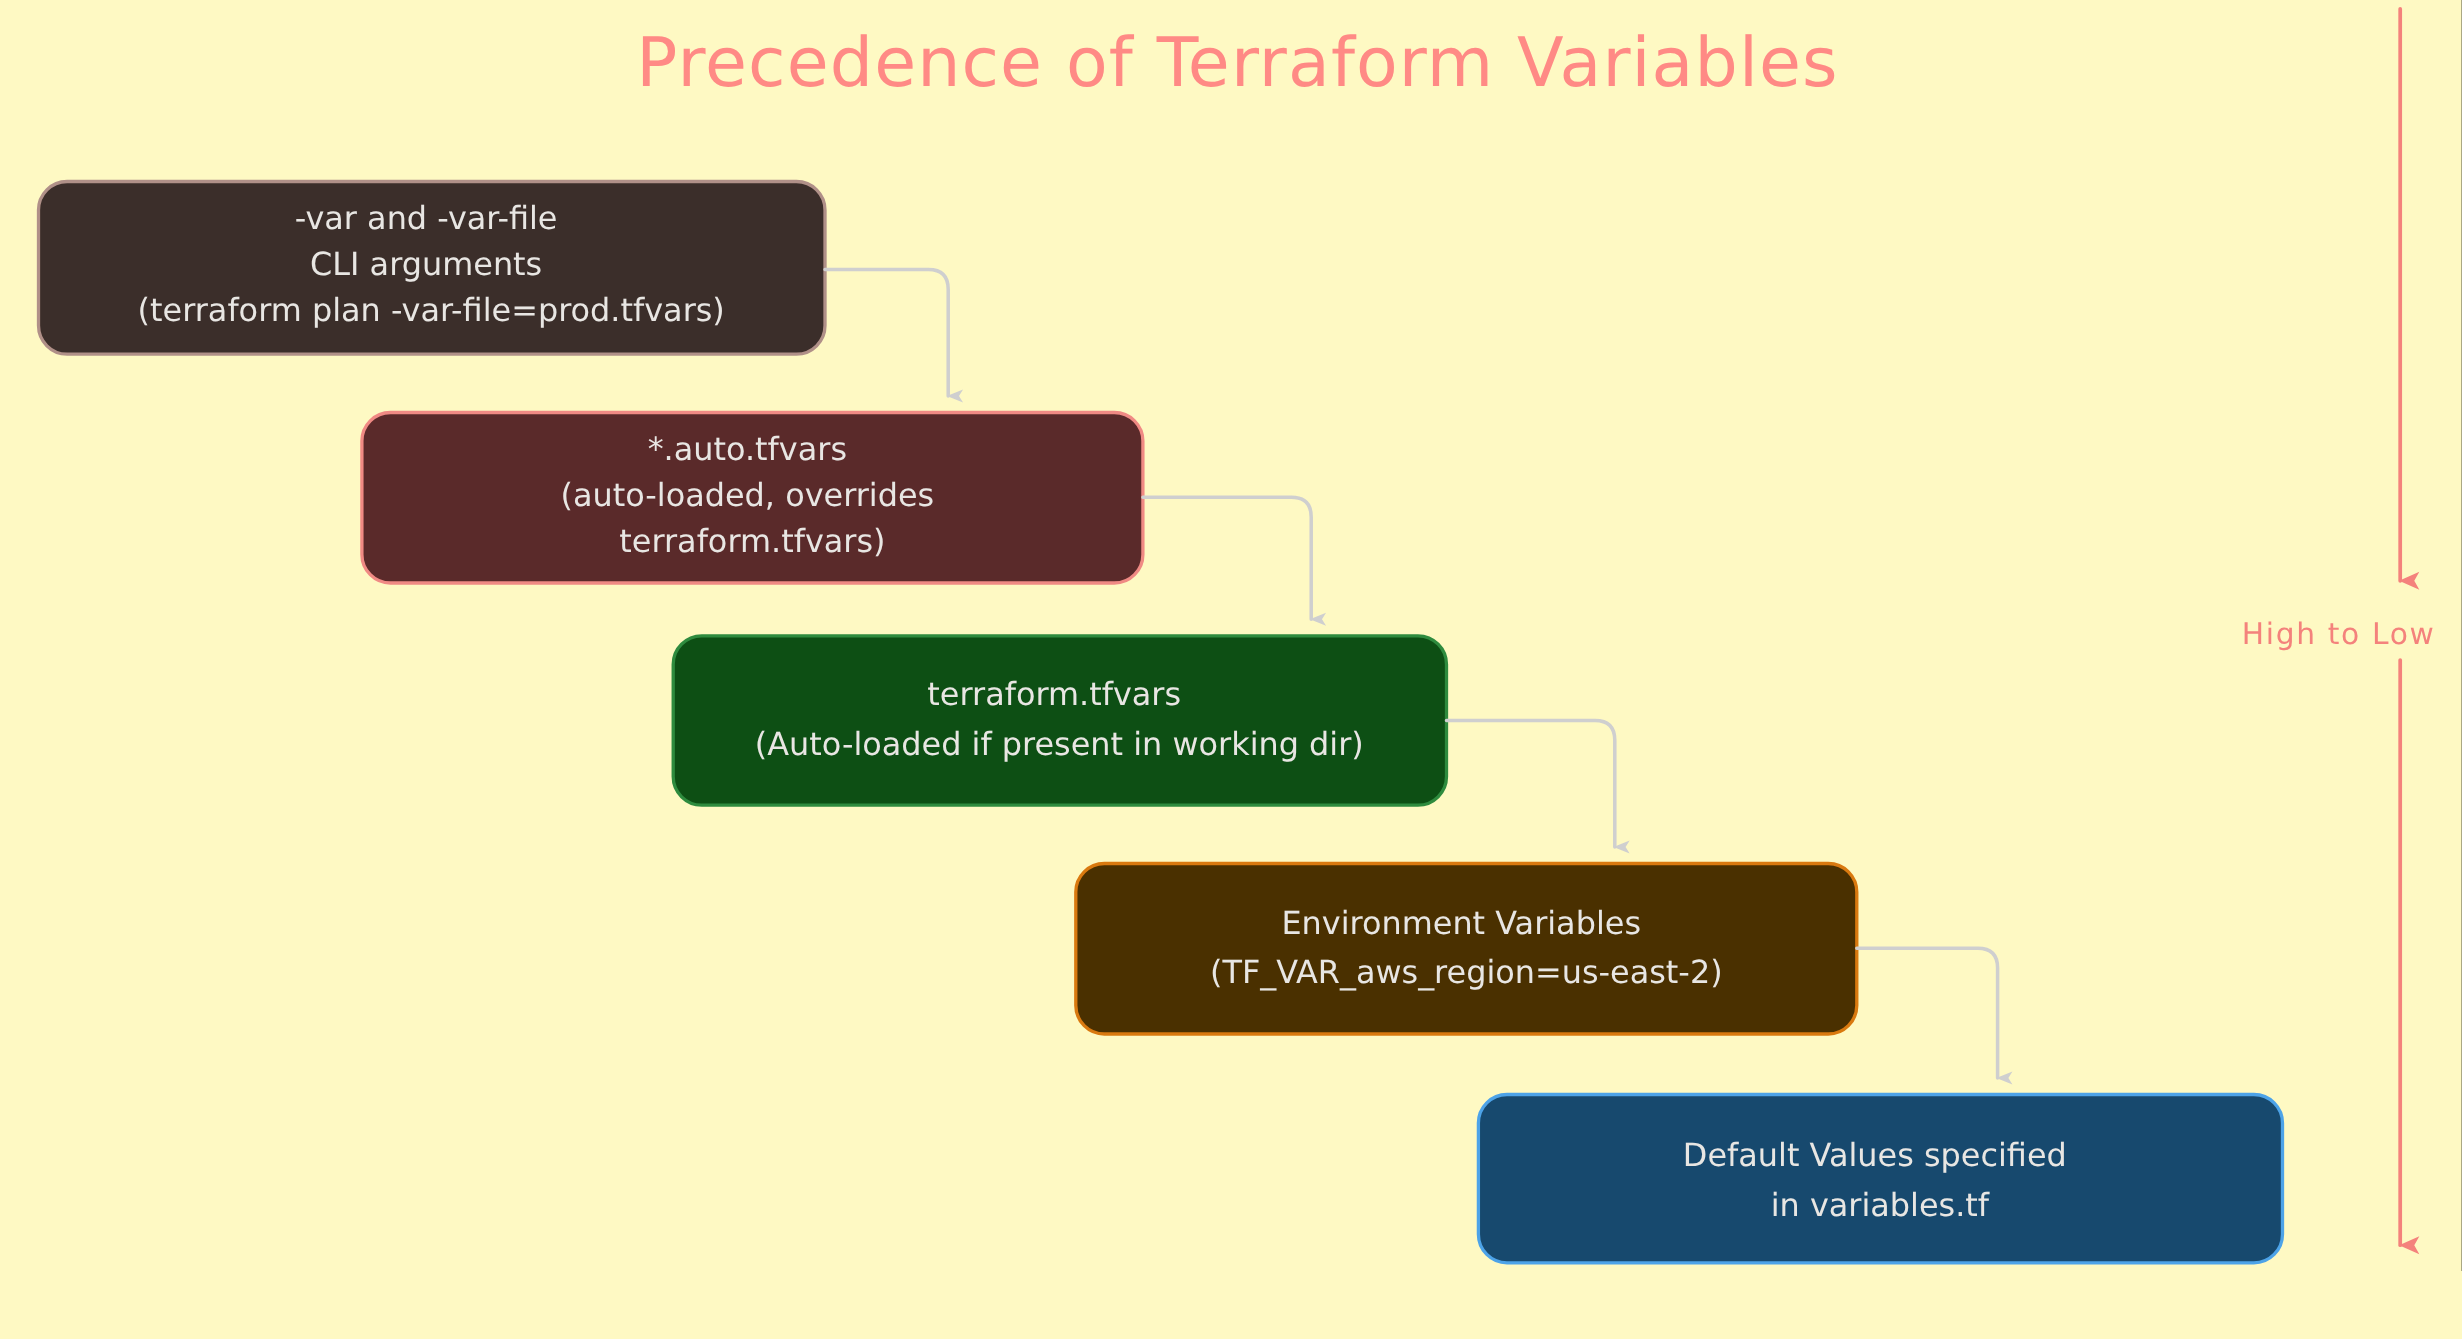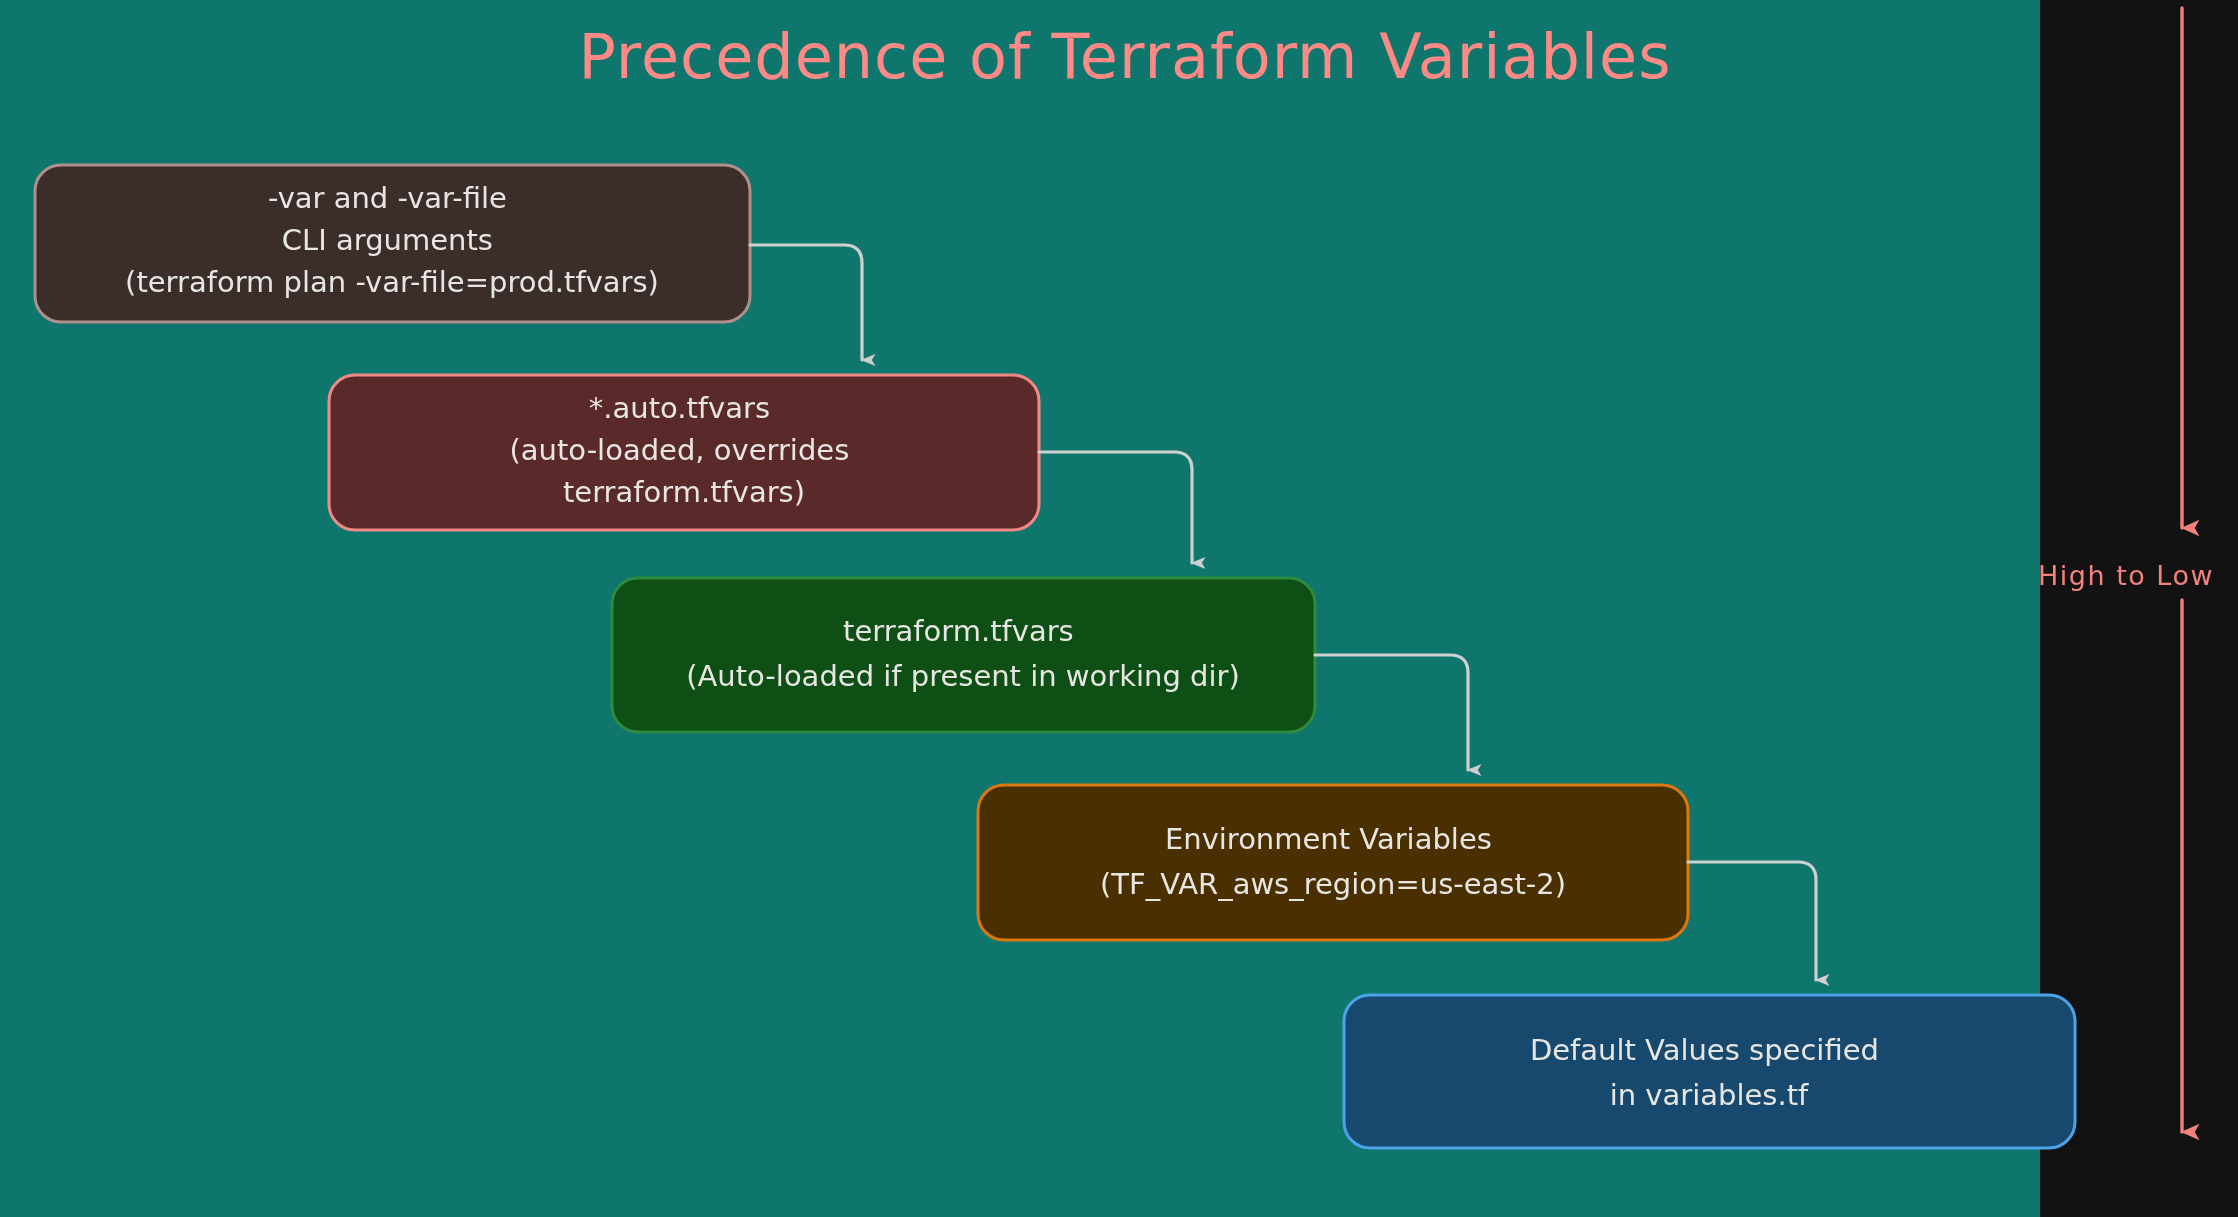--- a/index.html
+++ b/index.html
@@ -9,23 +9,23 @@
     background: #121212;
   }
   body {
     width: 2238px;
     height: 1217px;
     overflow: hidden;
     font-family: "DejaVu Sans", sans-serif;
   }
   #canvas {
     position: relative;
-    width: 2040px;
+    width: 2238px;
     height: 1217px;
-    background: #0f766e;
+    background: #fef9c3;
   }
   svg#diagram {
     position: absolute;
     top: 0;
     left: 0;
     width: 2238px;
     height: 1217px;
     display: block;
   }
   .diagram-title {

